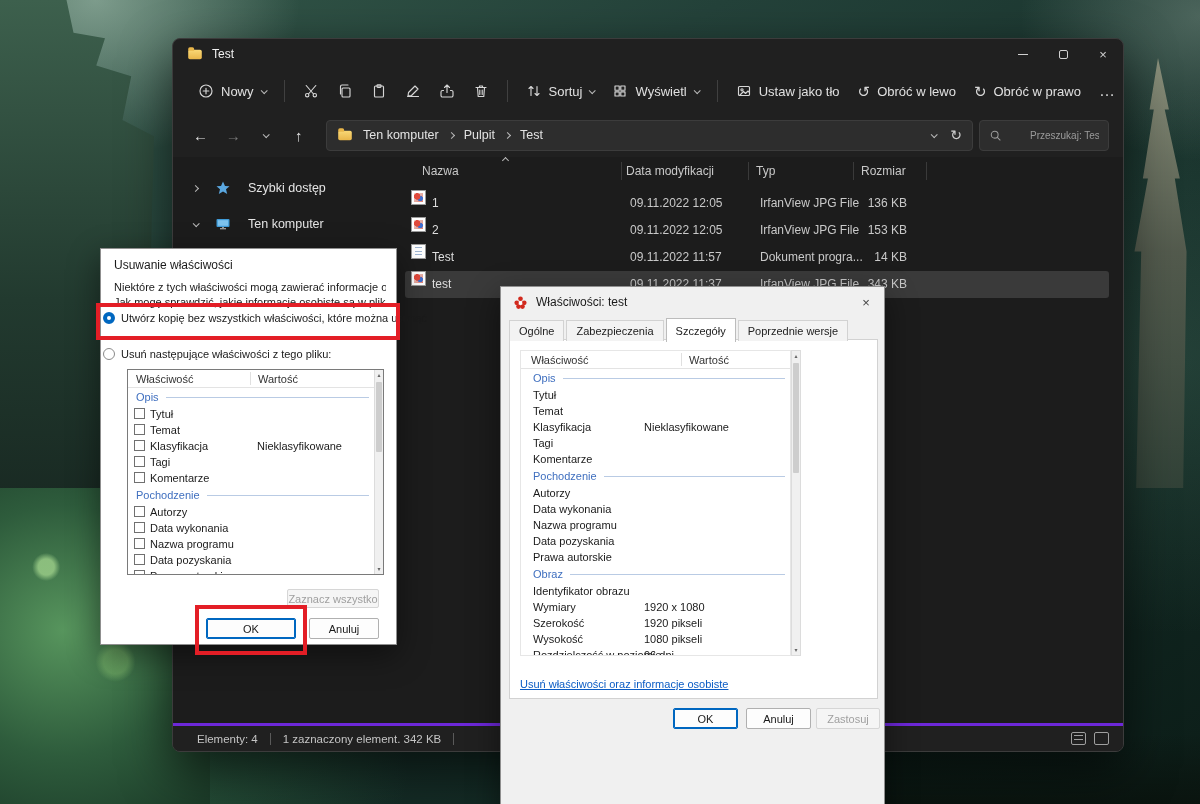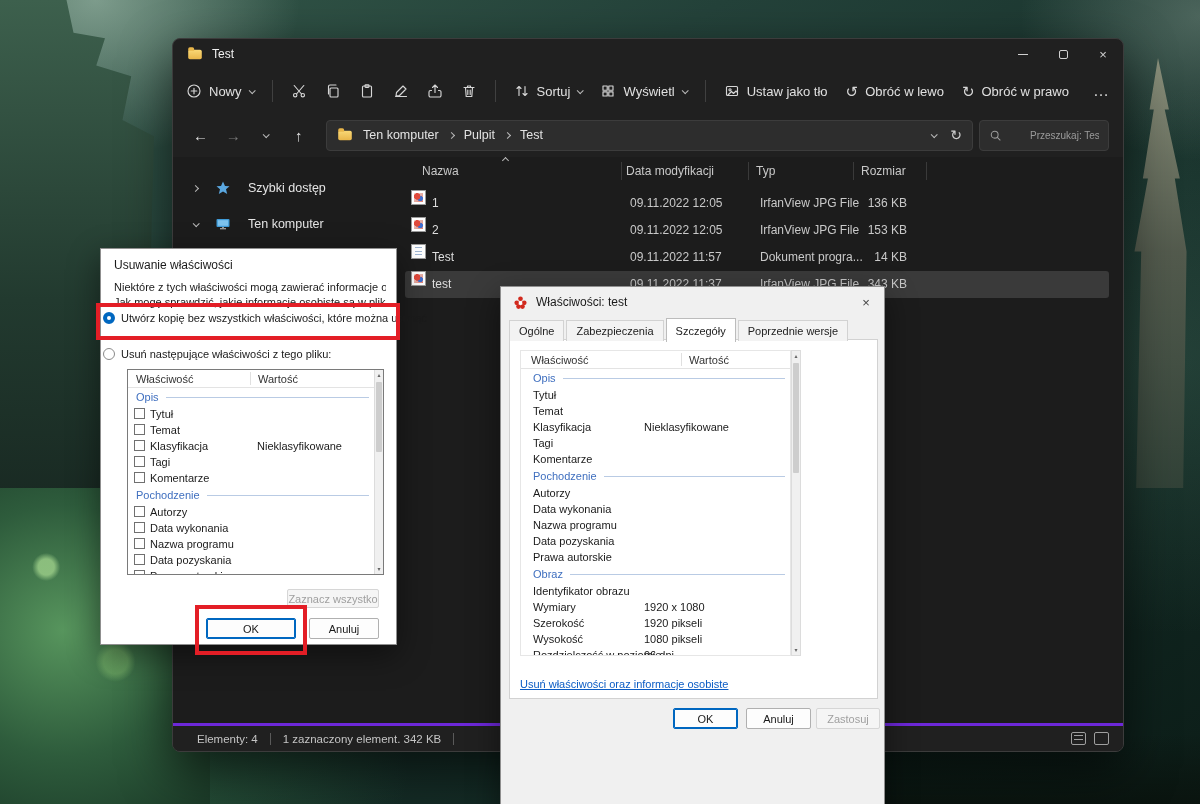--- a/index.html
+++ b/index.html
@@ -39,21 +39,21 @@
   .titlebar .title { font-size:12px; color:#f0f0f0; }
   .win-controls { position:absolute; right:0; top:0; height:30px; display:flex; }
   .win-btn { width:40px; height:30px; display:flex; align-items:center; justify-content:center; color:#d0d0d0; font-size:13px; }
   .glyph-min { width:10px; height:1px; background:#d0d0d0; }
   .glyph-max { width:9px; height:9px; border:1px solid #d0d0d0; border-radius:2px; }
 
   .folder-ico { width:16px; height:11px; background:linear-gradient(#f9d876,#e9b64a); border-radius:2px; position:relative; flex:0 0 auto; }
   .folder-ico::before { content:""; position:absolute; top:-3px; left:0; width:7px; height:4px; background:#e9b64a; border-radius:2px 2px 0 0; }
   .folder-ico.small { transform:scale(.85); }
 
-  .commandbar { position:absolute; left:0; top:30px; right:0; height:44px; display:flex; align-items:center; padding:0 4px; font-size:13px; color:#e0e0e0; }
+  .commandbar { position:absolute; left:0; top:30px; right:0; height:44px; display:flex; align-items:center; padding:0 16px; font-size:13px; color:#e0e0e0; }
   .cmd-btn { display:flex; align-items:center; gap:7px; padding:7px 9px; border-radius:4px; white-space:nowrap; }
   .cmd-sep { width:1px; height:22px; background:#404040; margin:0 9px; flex:0 0 auto; }
   .cmd-ico { width:16px; height:16px; display:block; }
   .cmd-ico path, .cmd-ico circle, .cmd-ico rect { fill:none; stroke:#d6d6d6; stroke-width:1.15; stroke-linecap:round; stroke-linejoin:round; }
   .rot-glyph { font-size:15px; color:#d6d6d6; line-height:1; }
   .more-dots { font-size:16px; letter-spacing:1px; color:#d6d6d6; }
 
   .chv { display:inline-block; width:6px; height:6px; border-right:1.4px solid #b9b9b9; border-bottom:1.4px solid #b9b9b9; transform:rotate(45deg) translateY(-1px); }
   .chv.sm { width:5px; height:5px; }
   .chv.right { transform:rotate(-45deg); }

